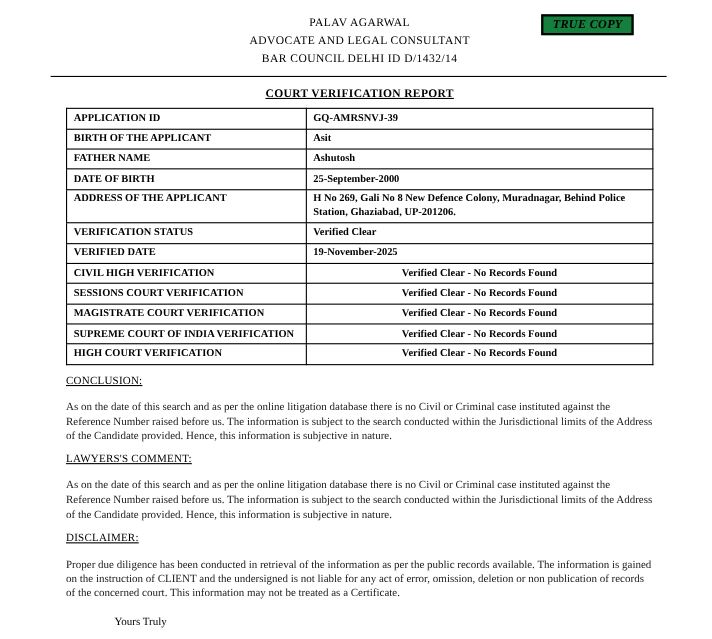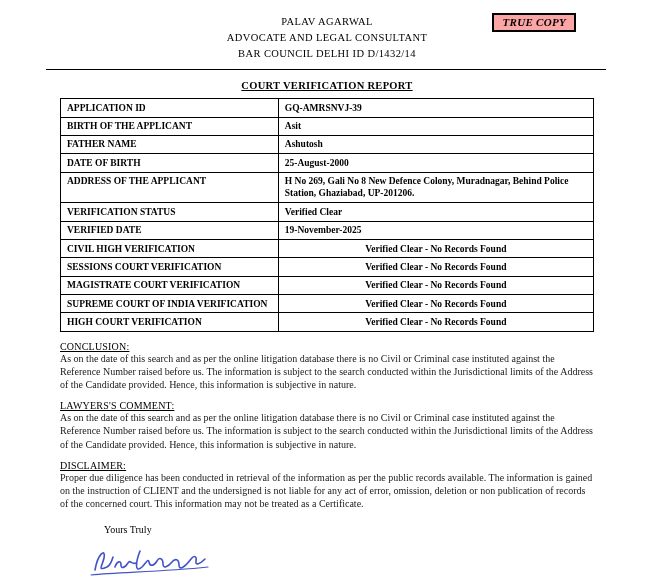--- a/index.html
+++ b/index.html
@@ -14,21 +14,21 @@
   .page { padding: 12px 53px 0 60px; position: relative; }
 
   
   .letterhead { text-align: center; line-height: 1.5; padding-top: 2px; }
   .letterhead .lh-line { font-size: 10.5px; letter-spacing: 0.4px; }
 
   .stamp {
     position: absolute; top: 13px; right: 71px;
     border: 2px solid #000; padding: 1px 8px 2px 8px;
     font-size: 11px; font-weight: bold; font-style: italic;
-    letter-spacing: 0.3px; background: #fca5a5;
+    letter-spacing: 0.3px; background: #15803d;
   }
 
   .rule { border: none; border-top: 1.6px solid #000; margin: 8px -12px 0 -14px; }
 
   .report-title {
     text-align: center; font-weight: bold; font-size: 10.5px;
     text-decoration: underline; letter-spacing: 0.3px;
     margin: 10px 0 7px 0;
   }
 
@@ -43,21 +43,21 @@
   td.summary-head { text-align: center; font-weight: normal; font-size: 9.5px; letter-spacing: 0.2px; }
   td.summary-value { text-align: center; }
 
   
   .section { margin-top: 9px; }
   .section-heading {
     font-weight: normal; font-size: 10px;
     text-decoration: underline; letter-spacing: 0.2px;
   }
   .section-body {
-    font-size: 10px; line-height: 1.32; margin-top: 0;
+    font-size: 10px; line-height: 1.32; margin-top: 12px;
     color: #1a1a1a;
   }
 
   
   .closing { font-size: 10px; margin: 14px 0 0 44px; }
   .signature-wrap { margin: 6px 0 0 28px; height: 44px; }
 </style>
 </head>
 <body>
 
@@ -84,21 +84,21 @@
       <tr>
         <td class="label-cell">BIRTH OF THE APPLICANT</td>
         <td>Asit</td>
       </tr>
       <tr>
         <td class="label-cell">FATHER NAME</td>
         <td>Ashutosh</td>
       </tr>
       <tr>
         <td class="label-cell">DATE OF BIRTH</td>
-        <td>25-August-2000</td>
+        <td>25-September-2000</td>
       </tr>
       <tr>
         <td class="label-cell">ADDRESS OF THE APPLICANT</td>
         <td style="width:336px">H No 269, Gali No 8 New Defence Colony, Muradnagar, Behind Police Station, Ghaziabad, UP-201206.</td>
       </tr>
       <tr>
         <td class="label-cell">VERIFICATION STATUS</td>
         <td>Verified Clear</td>
       </tr>
       <tr>

